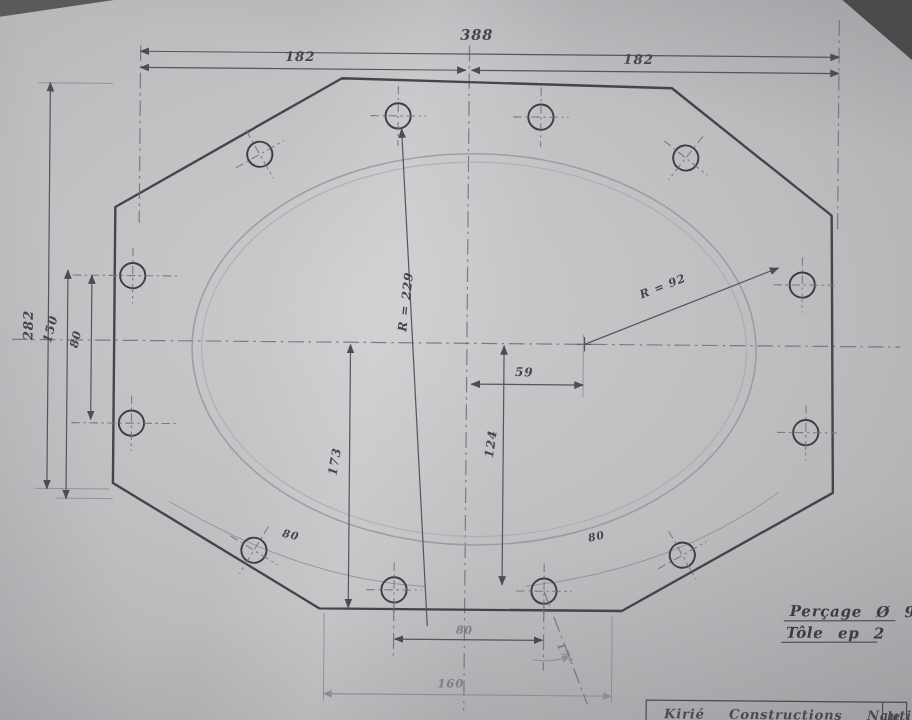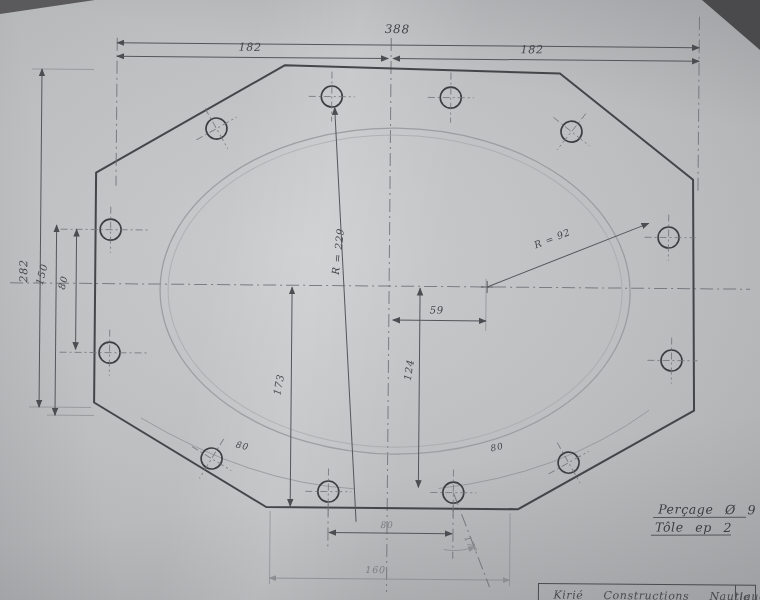--- a/index.html
+++ b/index.html
@@ -2,20 +2,21 @@
 <html><head>
 <meta charset="utf-8">
 <style>
   html,body{margin:0;padding:0;background:#888;}
   .photo{
     position:relative;width:760px;height:600px;overflow:hidden;
     background:
       radial-gradient(ellipse 95% 85% at 40% 42%, #cbccce 0%, #bdbec0 48%, #a9aaac 96%),
       #b5b6b8;
     font-family:"DejaVu Serif",serif;
+    font-weight:bold;
   }
   .sheen{
     position:absolute;inset:0;pointer-events:none;
     background:
       linear-gradient(100deg, rgba(255,255,255,0) 30%, rgba(255,255,255,.13) 42%, rgba(255,255,255,0) 56%),
       linear-gradient(190deg, rgba(55,55,60,.12), rgba(55,55,60,0) 18%),
       linear-gradient(350deg, rgba(55,55,60,.10), rgba(55,55,60,0) 26%),
       linear-gradient(80deg, rgba(55,55,60,.08), rgba(55,55,60,0) 14%);
   }
   svg{position:absolute;left:0;top:0;}

